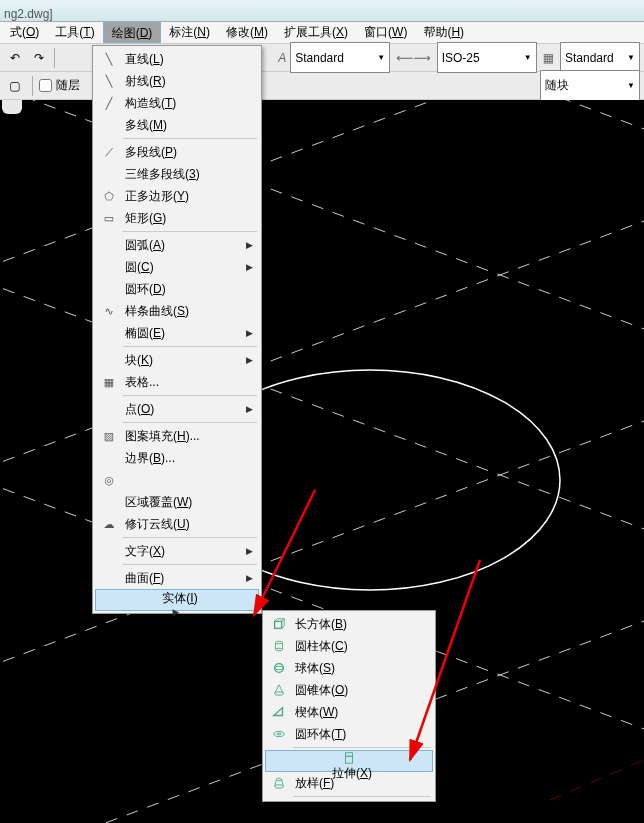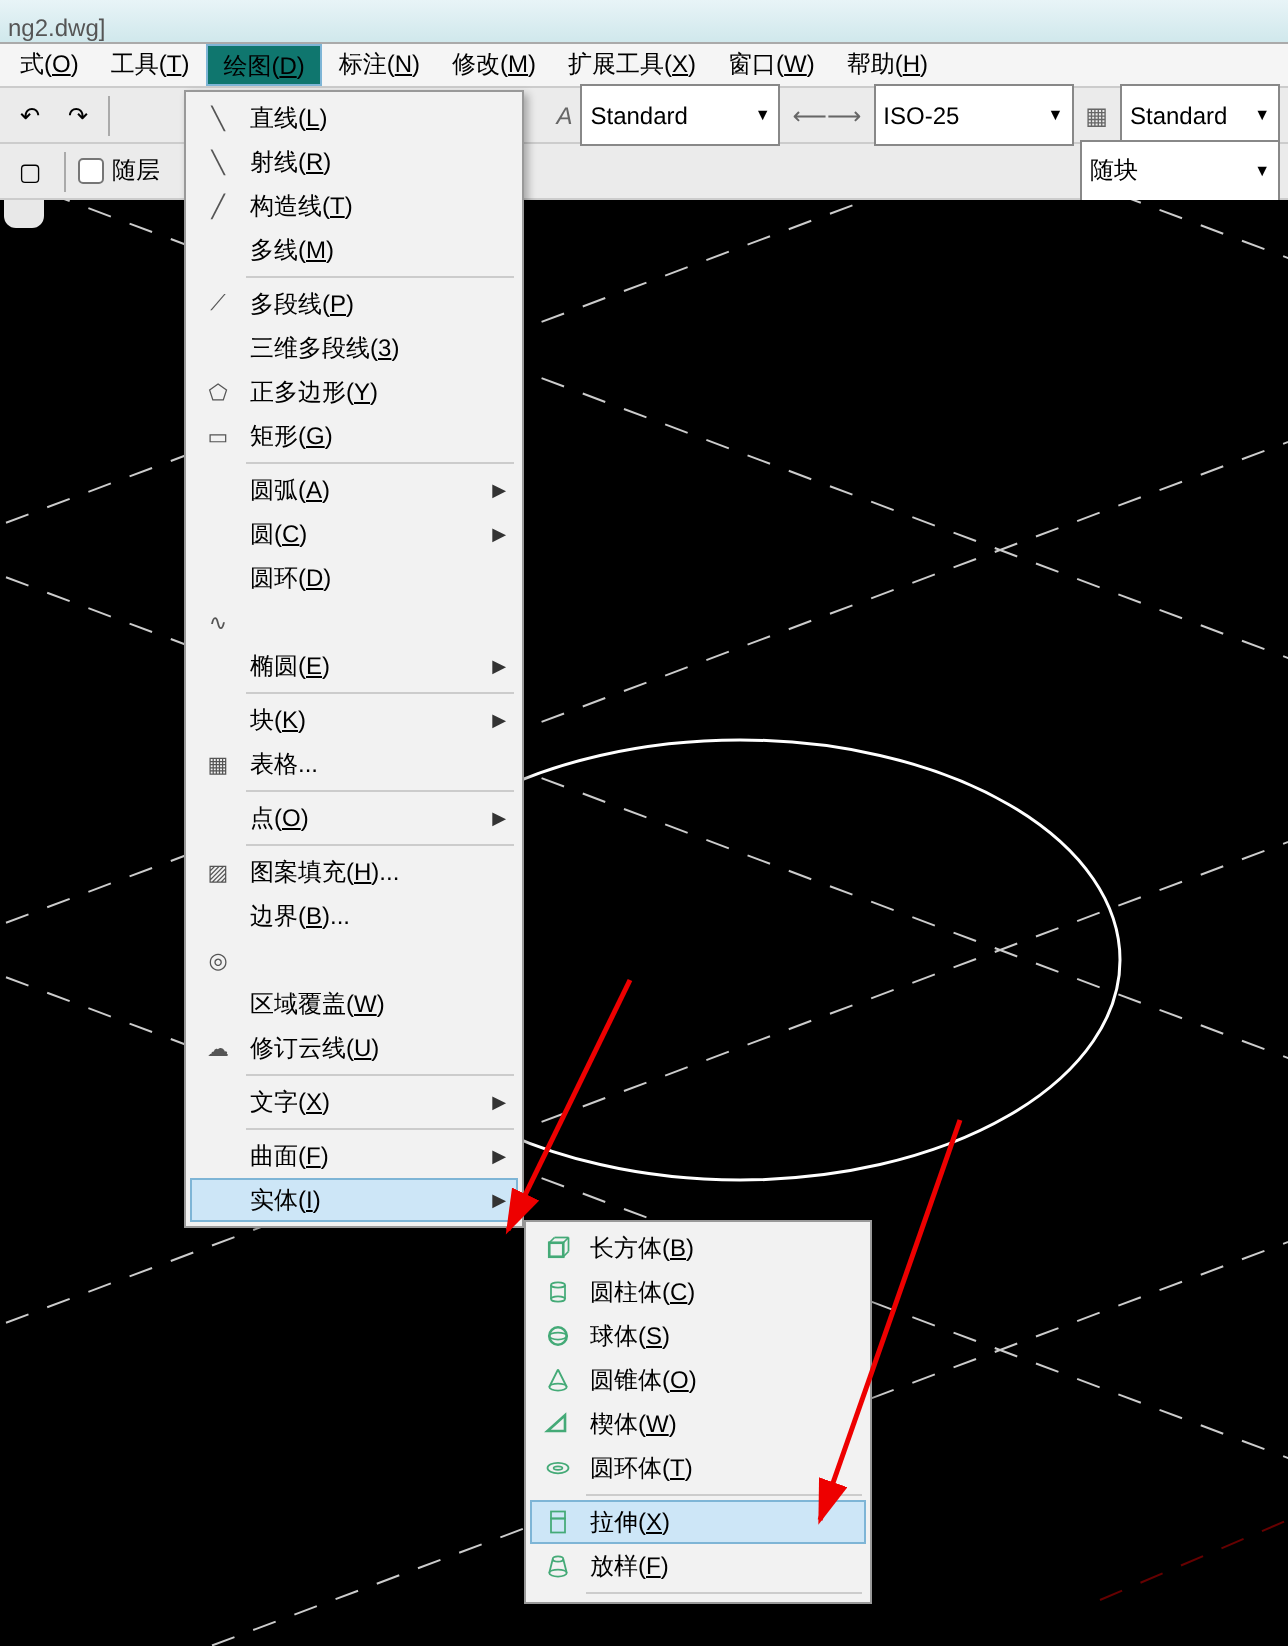--- a/index.html
+++ b/index.html
@@ -27,21 +27,21 @@
       display: flex;
       padding: 0 2px;
       border-bottom: 1px solid #ccc;
     }
     .menu-item {
       padding: 2px 8px;
       cursor: pointer;
       position: relative;
     }
     .menu-item.active {
-      background: #0f766e;
+      background: #a3a3a3;
       border: 1px solid #7eb5d6;
     }
     .menu-item u { text-decoration: underline; }
     .toolbar {
       background: #ebebeb;
       height: 28px;
       display: flex;
       align-items: center;
       padding: 0 4px;
       border-bottom: 1px solid #ccc;
@@ -120,20 +120,21 @@
       height: 22px;
       padding: 0 4px;
       cursor: pointer;
       position: relative;
     }
     .dropdown-item:hover, .dropdown-item.highlighted {
       background: #cde6f7;
       border: 1px solid #7eb5d6;
       padding: 0 3px;
       height: 22px;
+      flex-direction: column;
     }
     .dropdown-icon {
       width: 20px;
       display: flex;
       align-items: center;
       justify-content: center;
       font-size: 11px;
       color: #555;
     }
     .dropdown-label {
@@ -289,20 +290,21 @@
     <span class="dropdown-icon"></span>
     <span class="dropdown-label"><span>圆</span>(<u>C</u>)</span>
     <span class="dropdown-arrow">▶</span>
   </div>
   <div class="dropdown-item">
     <span class="dropdown-icon"></span>
     <span class="dropdown-label"><span>圆环</span>(<u>D</u>)</span>
   </div>
   <div class="dropdown-item">
     <span class="dropdown-icon">∿</span>
+    <span class="dropdown-label"><span>样条曲线</span>(<u>S</u>)</span>
   </div>
   <div class="dropdown-item">
     <span class="dropdown-icon"></span>
     <span class="dropdown-label"><span>椭圆</span>(<u>E</u>)</span>
     <span class="dropdown-arrow">▶</span>
   </div>
   <div class="dropdown-sep"></div>
   <div class="dropdown-item">
     <span class="dropdown-icon"></span>
     <span class="dropdown-label"><span>块</span>(<u>K</u>)</span>

